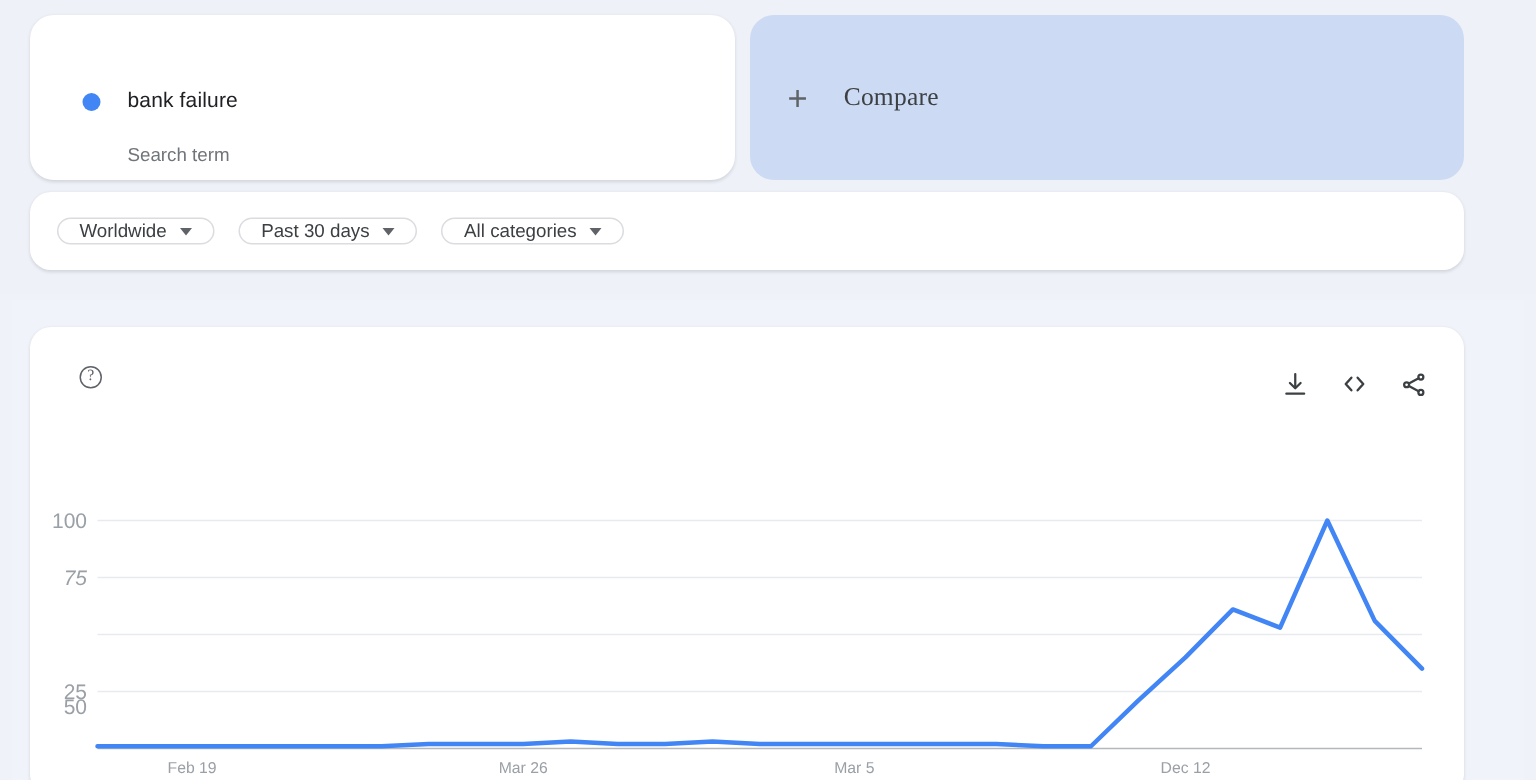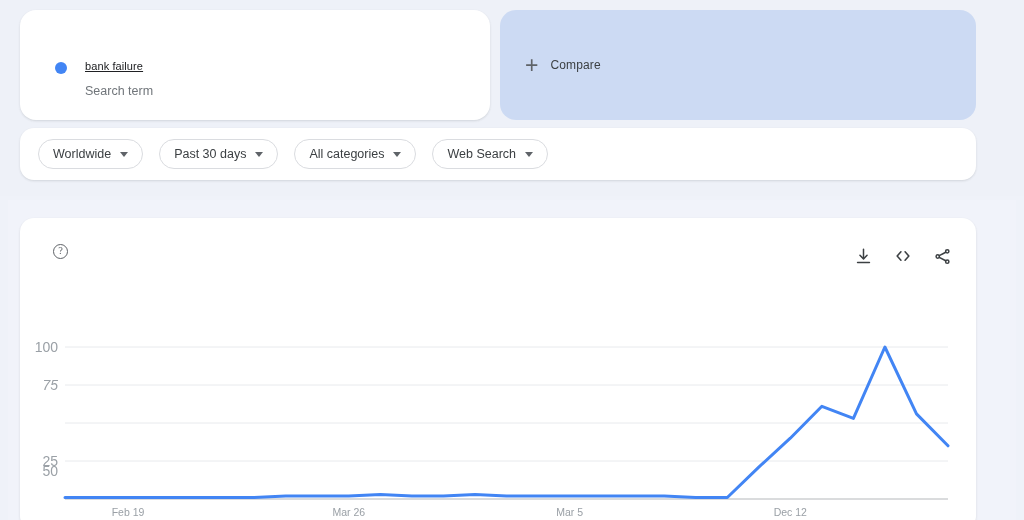--- a/index.html
+++ b/index.html
@@ -23,48 +23,48 @@
     position:absolute; left:20px; top:10px; width:470px; height:110px;
     background:#fff; border-radius:16px;
     box-shadow:0 1px 2px rgba(60,64,67,.10), 0 1px 3px rgba(60,64,67,.06);
   }
   #term-dot {
     position:absolute; left:35px; top:52px; width:12px; height:12px;
     border-radius:50%; background:#4285f4;
   }
   #term-text { position:absolute; left:65px; top:46px; }
   #term-label {
-    font-size:11px; color:#202124; letter-spacing:.1px; line-height:20px;text-decoration:underline;
+    font-size:14px; color:#202124; letter-spacing:.1px; line-height:20px;
   }
   #term-sub {
-    font-size:12.5px; color:#70757a; margin-top:7px; line-height:16px;
+    font-size:12.5px; color:#70757a; margin-top:19px; line-height:16px;
   }
 
   #compare-card {
     position:absolute; left:500px; top:10px; width:476px; height:110px;
     background:#ccdaf3; border-radius:16px;
     display:flex; align-items:center; cursor:pointer;
   }
   #compare-plus {
     margin-left:25px; font-size:23px; color:#5f6368; font-weight:300;
     line-height:1; user-select:none;
   }
   #compare-label {
-    margin-left:12px; font-size:12px; color:#3c4043; letter-spacing:.15px;
+    margin-left:24px; font-size:17px; color:#3c4043; letter-spacing:.15px;font-family:Liberation Serif, serif;
   }
 
   
   #filter-bar {
     position:absolute; left:20px; top:128px; width:956px; height:52px;
     background:#fff; border-radius:14px;
     box-shadow:0 1px 2px rgba(60,64,67,.10), 0 1px 3px rgba(60,64,67,.06);
     display:flex; align-items:center; padding-left:18px; gap:16px;
   }
   .chip {
-    height:30px; border:1px solid #dadce0; border-radius:16px;
+    height:18px; border:1px solid #dadce0; border-radius:16px;
     display:flex; align-items:center; padding:0 14px;
     font-size:12.5px; color:#3c4043; background:#fff;
     cursor:pointer; white-space:nowrap;
   }
   .chip .caret {
     width:0; height:0; margin-left:9px;
     border-left:4.5px solid transparent; border-right:4.5px solid transparent;
     border-top:5px solid #5f6368;
   }
 
@@ -126,24 +126,20 @@
     <span class="caret"></span>
   </div>
   <div class="chip">
     <span>Past 30 days</span>
     <span class="caret"></span>
   </div>
   <div class="chip">
     <span>All categories</span>
     <span class="caret"></span>
   </div>
-  <div class="chip">
-    <span>Web Search</span>
-    <span class="caret"></span>
-  </div>
 </div>
 
 <div id="chart-card">
 
   <div id="chart-title-wrap">
     <span id="help-icon">?</span>
   </div>
 
   <div id="chart-actions">
     <svg class="act-icon" width="19" height="19" viewBox="0 0 24 24" fill="none" stroke="#3c4043" stroke-width="1.9" stroke-linecap="round" stroke-linejoin="round">

